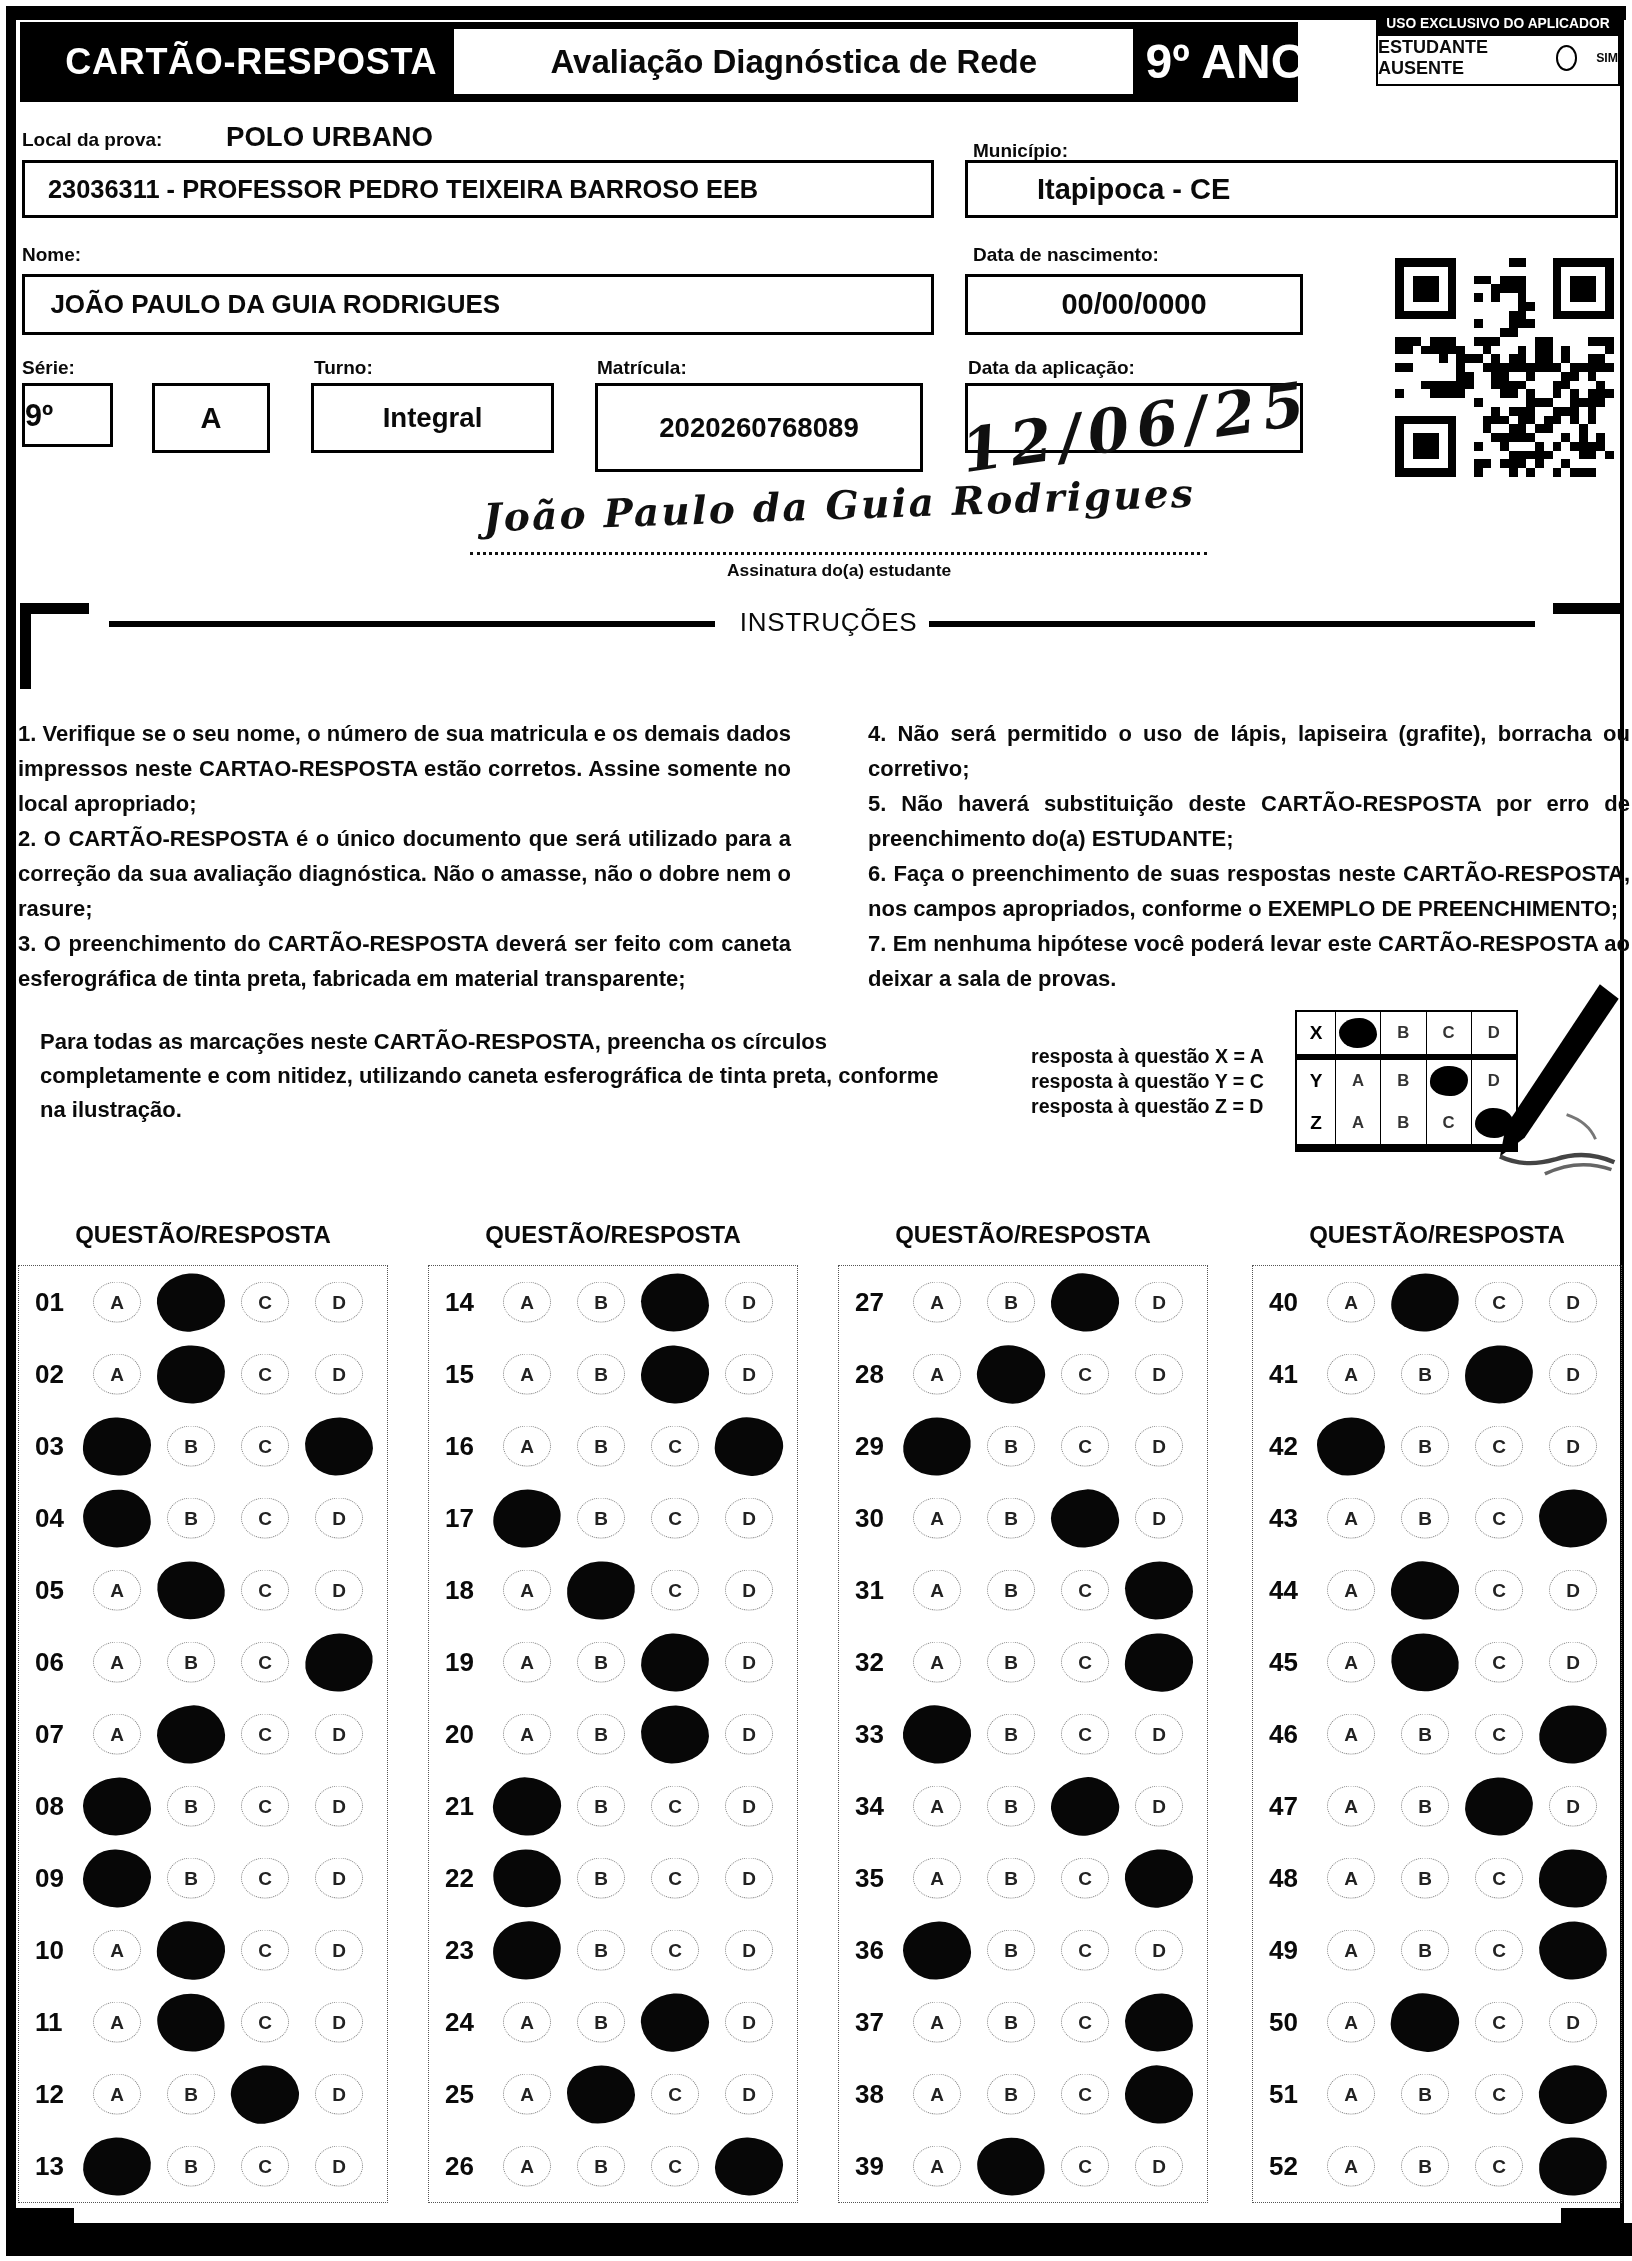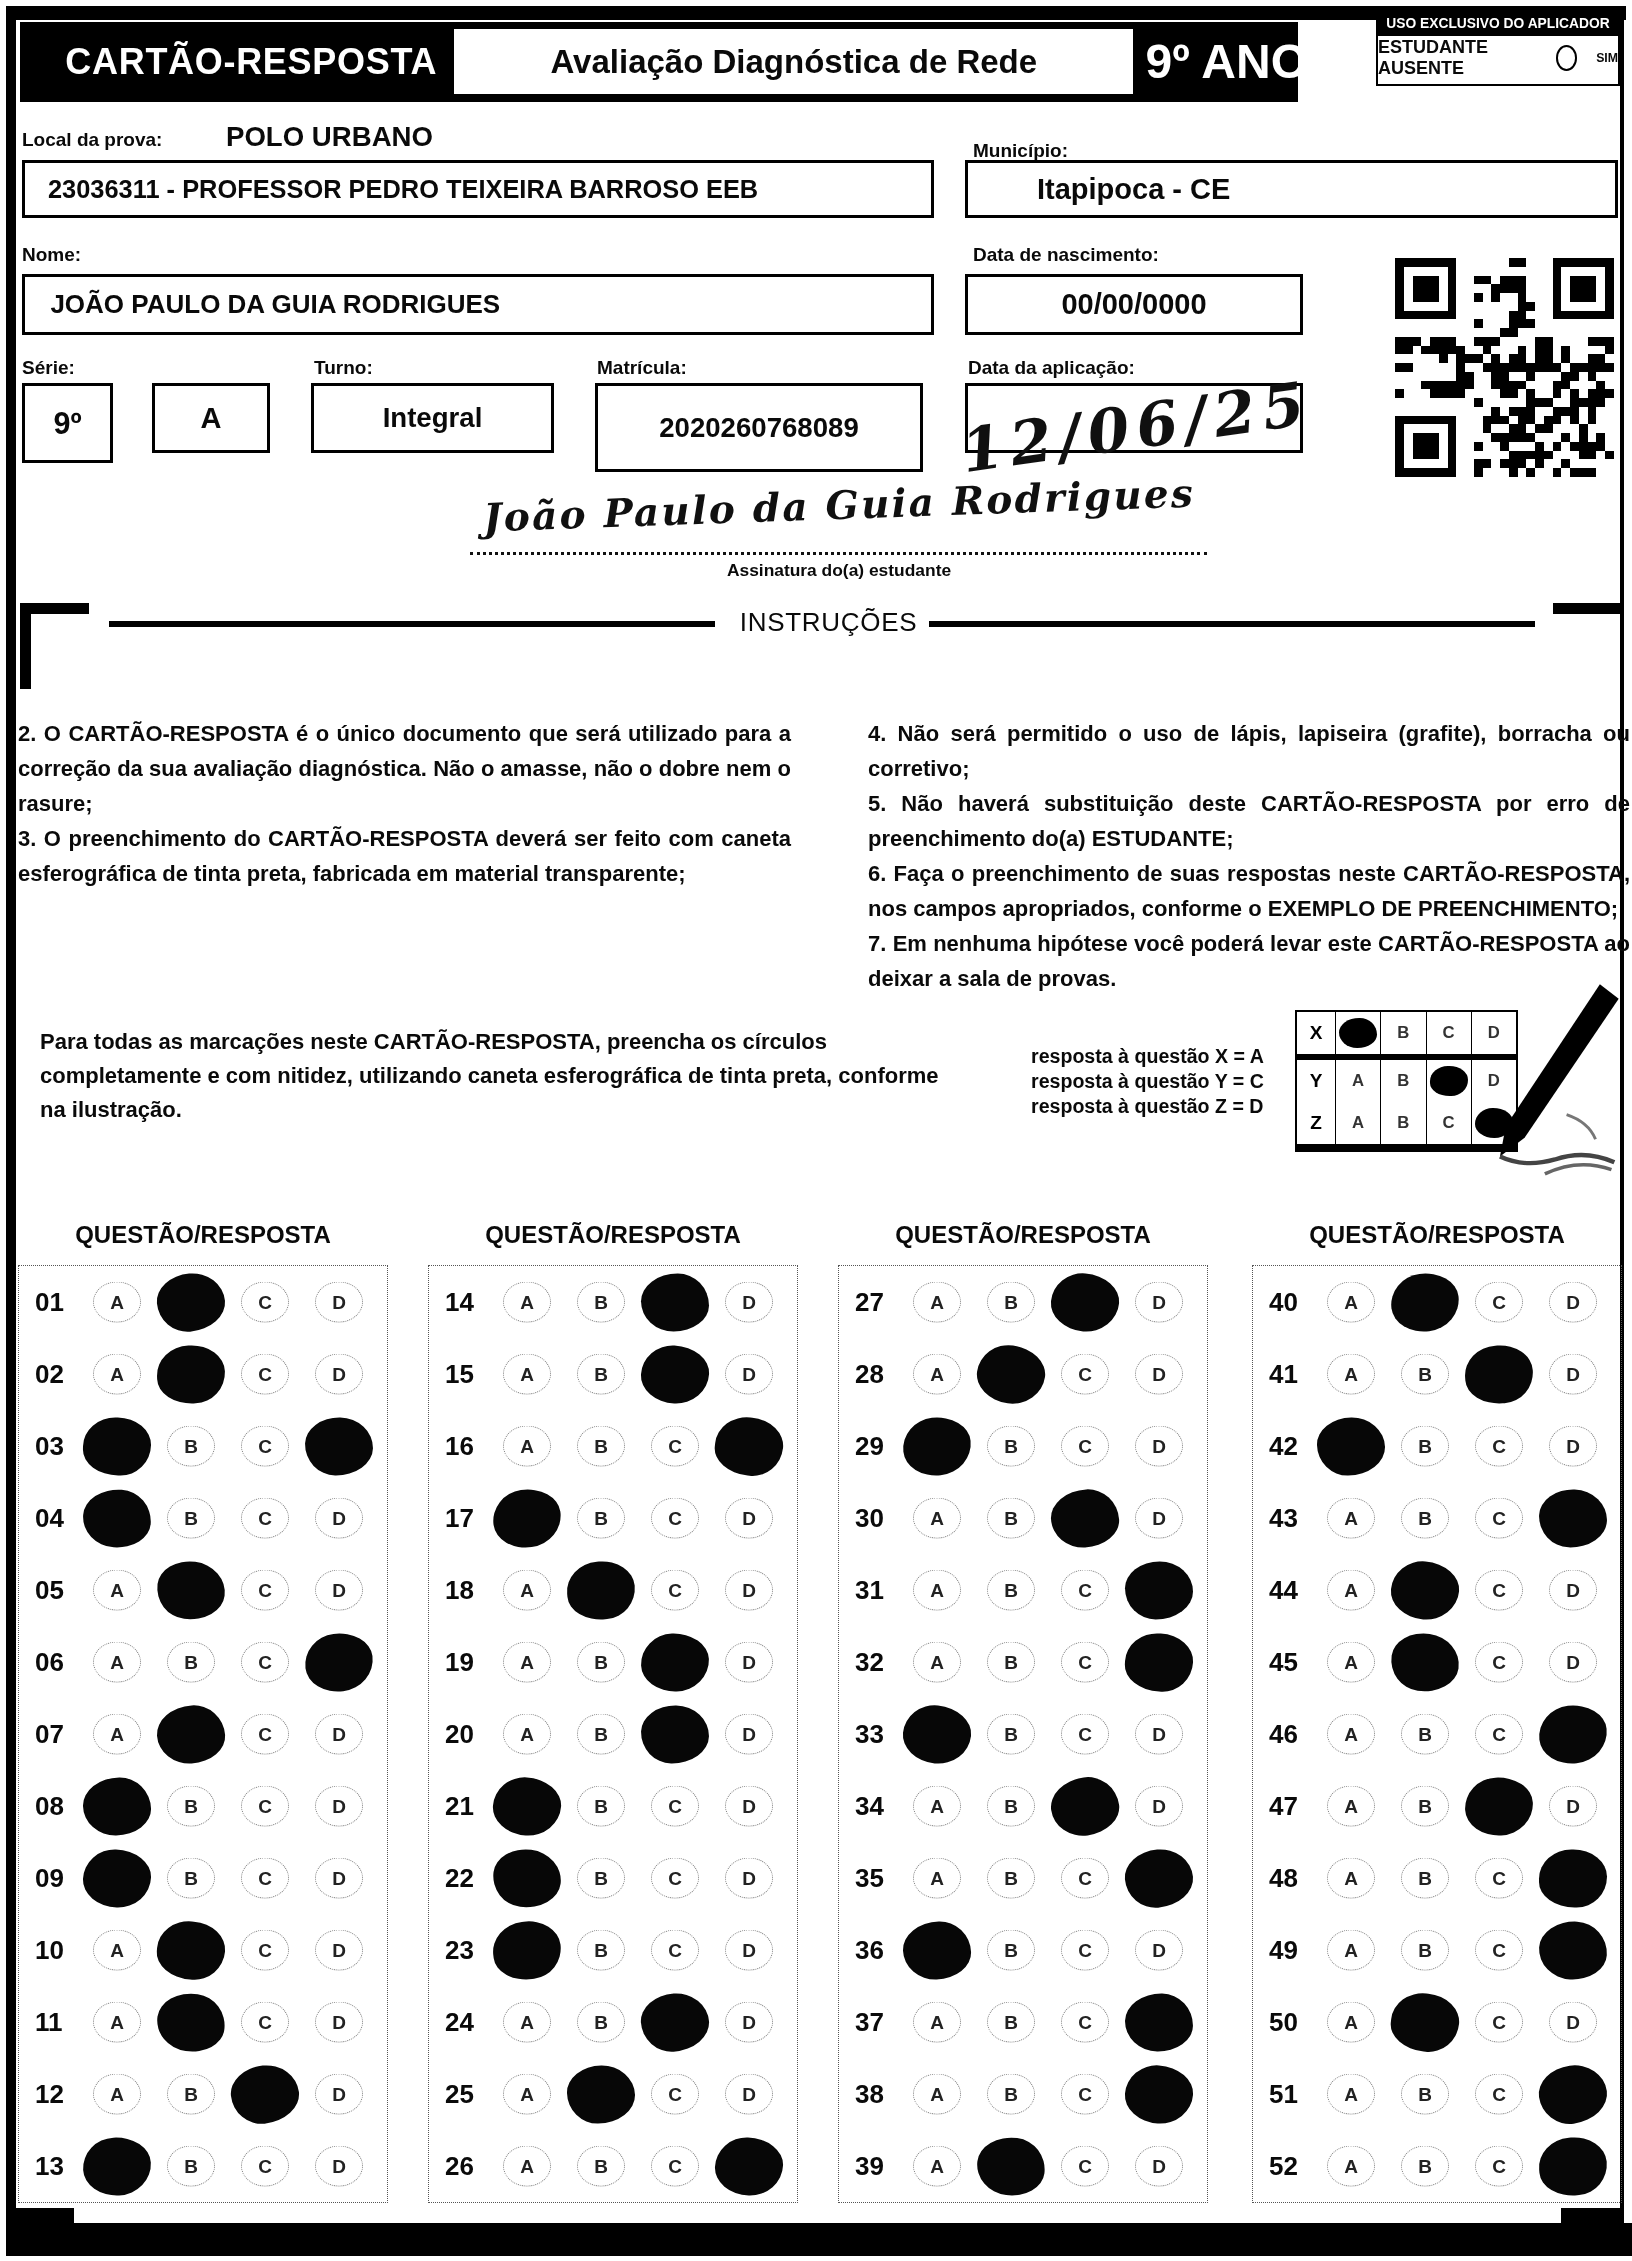--- a/index.html
+++ b/index.html
@@ -305,21 +305,21 @@
         <rect x="252" y="288" width="12" height="12" fill="#000"></rect>
         <rect x="264" y="288" width="12" height="12" fill="#000"></rect>
       </svg></div>
 
   <span class="flabel" style="left:22px;top:357px;">Série:</span>
   <span class="flabel" style="left:155px;top:357px;margin-top:48px;">Turma:</span>
   <span class="flabel" style="left:314px;top:357px;">Turno:</span>
   <span class="flabel" style="left:597px;top:357px;">Matrícula:</span>
   <span class="flabel" style="left:968px;top:357px;">Data da aplicação:</span>
 
-  <div class="fbox" style="left:22px;top:383px;width:91px;height:80px;justify-content:center;">
+  <div class="fbox" style="left:22px;top:383px;width:91px;height:64px;">
     <span style="font-size:30.5px;">9º</span>
   </div>
   <div class="fbox" style="left:152px;top:383px;width:118px;height:70px;justify-content:center;">
     <span style="font-size:29px;">A</span>
   </div>
   <div class="fbox" style="left:311px;top:383px;width:243px;height:70px;justify-content:center;">
     <span style="font-size:27.6px;">Integral</span>
   </div>
   <div class="fbox" style="left:595px;top:383px;width:328px;height:89px;justify-content:center;">
     <span style="font-size:27.6px;">2020260768089</span>
@@ -333,20 +333,21 @@
 
   <div class="cornh" style="left:20.3px;top:603px;"></div>
   <div class="cornv" style="left:20.3px;top:603px;"></div>
   <div class="cornh" style="left:1553px;top:603px;"></div>
 
   <div class="rule" style="left:109px;top:621px;width:606px;"></div>
   <div id="instr-title">INSTRUÇÕES</div>
   <div class="rule" style="left:929px;top:621px;width:606px;"></div>
 
   <div class="icol" style="left:18px;top:716px;width:773px;">
+    <p>1. Verifique se o seu nome, o número de sua matricula e os demais dados impressos neste CARTAO-RESPOSTA estão corretos. Assine somente no local apropriado;</p>
     <p>2. O CARTÃO-RESPOSTA é o único documento que será utilizado para a correção da sua avaliação diagnóstica. Não o amasse, não o dobre nem o rasure;</p>
     <p>3. O preenchimento do CARTÃO-RESPOSTA deverá ser feito com caneta esferográfica de tinta preta, fabricada em material transparente;</p>
   </div>
   <div class="icol" style="left:868px;top:716px;width:762px;">
     <p>4. Não será permitido o uso de lápis, lapiseira (grafite), borracha ou corretivo;</p>
     <p>5. Não haverá substituição deste CARTÃO-RESPOSTA por erro de preenchimento do(a) ESTUDANTE;</p>
     <p>6. Faça o preenchimento de suas respostas neste CARTÃO-RESPOSTA, nos campos apropriados, conforme o EXEMPLO DE PREENCHIMENTO;</p>
     <p>7. Em nenhuma hipótese você poderá levar este CARTÃO-RESPOSTA ao deixar a sala de provas.</p>
   </div>
 

